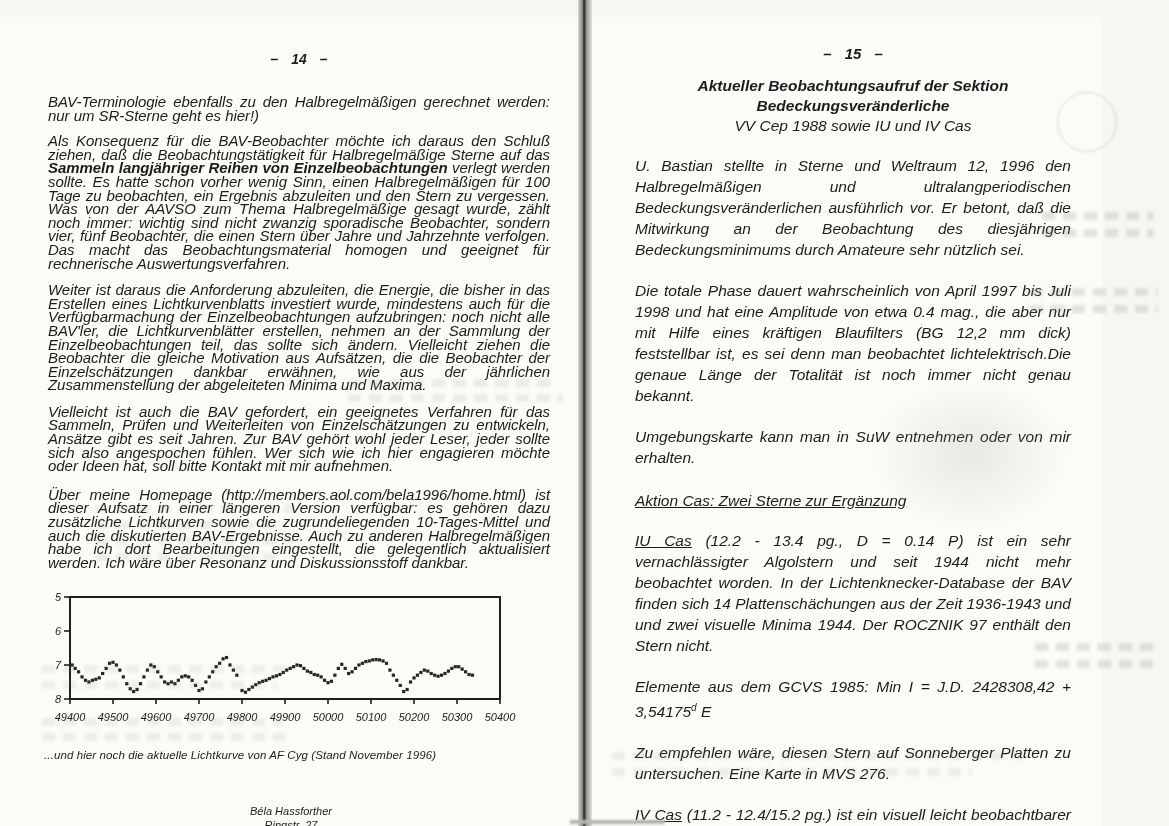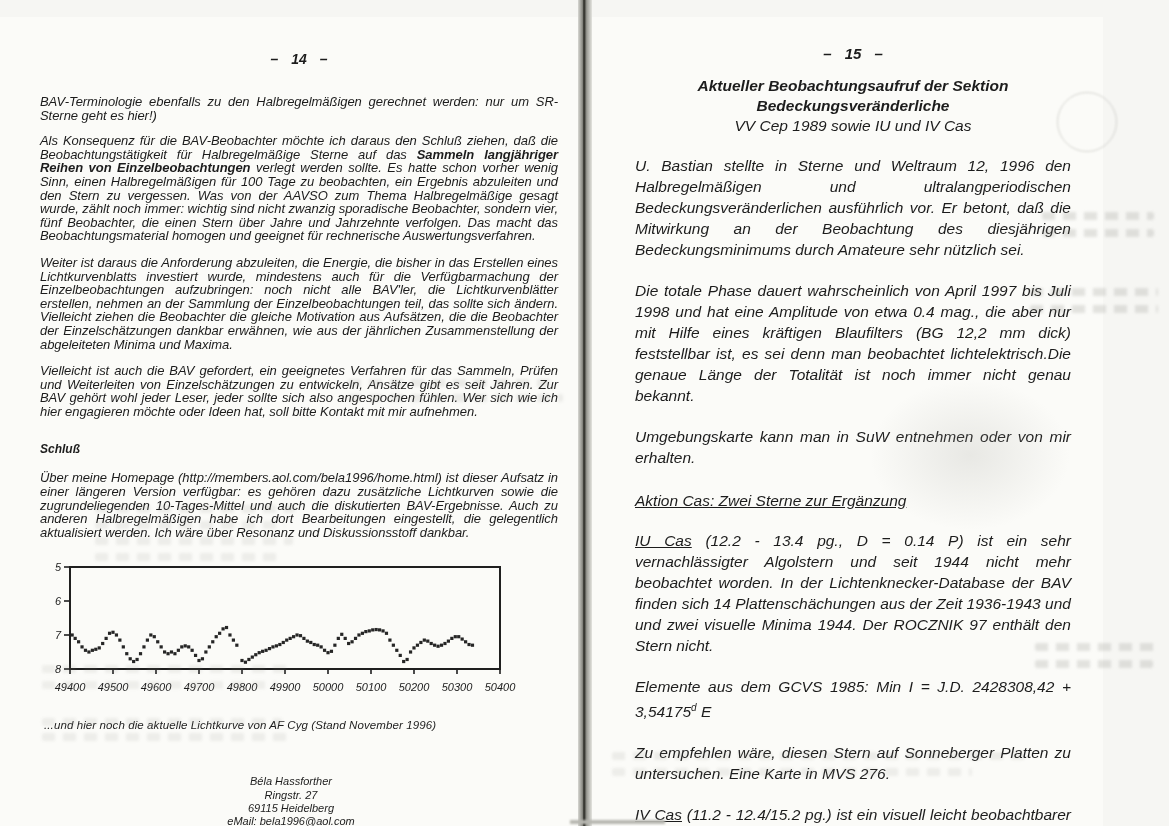--- a/index.html
+++ b/index.html
@@ -6,21 +6,21 @@
   #scan{position:relative;width:1169px;height:826px;background:#f6f6f3;overflow:hidden;
         font-family:"Liberation Sans", sans-serif;color:#1c1c1c;}
   
   .page{position:absolute;top:17px;height:826px;background:#fbfbf8;box-sizing:border-box;font-style:italic;}
   #page-left{left:0;width:578px;padding:34px 20px 0 40px;}
   #page-right{left:592px;width:511px;padding:28px 32px 0 43px;}
   #gutter{position:absolute;top:0;left:578px;width:14px;height:826px;
           background:linear-gradient(90deg,#d8d8d3 0%,#8e8e87 30%,#44443f 48%,#9a9a93 62%,#e4e4df 100%);}
   #gutter-line{position:absolute;top:0;left:583px;width:2px;height:826px;background:#2f2f2a;opacity:.65;}
   
-  #page-left p{margin:0;font-size:13px;line-height:13.6px;text-align:justify;letter-spacing:-0.05px;}
+  #page-left p{margin:8px;font-size:15px;line-height:13.6px;text-align:justify;letter-spacing:-0.05px;}
   .lp-header{margin:0;text-align:center;font-weight:bold;font-size:14px;word-spacing:9px;}
   .mt30{margin-top:28px!important;} .mt12{margin-top:12px!important;} .mt13{margin-top:13px!important;}
   .schluss-h{margin:24px 0 0 0;font-weight:bold;font-size:12px;}
   .mt16{margin-top:15px!important;}
   .bold-inline{font-weight:bold;}
   
   #chart-wrap{margin:16px 0 0 4px;width:486px;}
   #lightcurve{display:block;}
   #lightcurve text{font-family:"Liberation Sans",sans-serif;font-size:11px;fill:#1c1c1c;}
   .chart-caption{margin-top:4px;font-size:11.5px;letter-spacing:.1px;}
@@ -54,21 +54,20 @@
     <div class="lp-header">–  14  –</div>
 
     <p class="mt30">BAV-Terminologie ebenfalls zu den Halbregelmäßigen gerechnet werden: nur um SR-Sterne geht es hier!)</p>
 
     <p class="mt12"><span>Als Konsequenz für die BAV-Beobachter möchte ich daraus den Schluß ziehen, daß die Beobachtungstätigkeit für Halbregelmäßige Sterne auf das </span><span class="bold-inline">Sammeln langjähriger Reihen von Einzelbeobachtungen</span><span> verlegt werden sollte. Es hatte schon vorher wenig Sinn, einen Halbregelmäßigen für 100 Tage zu beobachten, ein Ergebnis abzuleiten und den Stern zu vergessen. Was von der AAVSO zum Thema Halbregelmäßige gesagt wurde, zählt noch immer: wichtig sind nicht zwanzig sporadische Beobachter, sondern vier, fünf Beobachter, die einen Stern über Jahre und Jahrzehnte verfolgen. Das macht das Beobachtungsmaterial homogen und geeignet für rechnerische Auswertungsverfahren.</span></p>
 
     <p class="mt13">Weiter ist daraus die Anforderung abzuleiten, die Energie, die bisher in das Erstellen eines Lichtkurvenblatts investiert wurde, mindestens auch für die Verfügbarmachung der Einzelbeobachtungen aufzubringen: noch nicht alle BAV'ler, die Lichtkurvenblätter erstellen, nehmen an der Sammlung der Einzelbeobachtungen teil, das sollte sich ändern. Vielleicht ziehen die Beobachter die gleiche Motivation aus Aufsätzen, die die Beobachter der Einzelschätzungen dankbar erwähnen, wie aus der jährlichen Zusammenstellung der abgeleiteten Minima und Maxima.</p>
 
     <p class="mt13">Vielleicht ist auch die BAV gefordert, ein geeignetes Verfahren für das Sammeln, Prüfen und Weiterleiten von Einzelschätzungen zu entwickeln, Ansätze gibt es seit Jahren. Zur BAV gehört wohl jeder Leser, jeder sollte sich also angespochen fühlen. Wer sich wie ich hier engagieren möchte oder Ideen hat, soll bitte Kontakt mit mir aufnehmen.</p>
 
-    <div class="schluss-h">Schluß</div>
 
     <p class="mt16">Über meine Homepage (http://members.aol.com/bela1996/home.html) ist dieser Aufsatz in einer längeren Version verfügbar: es gehören dazu zusätzliche Lichtkurven sowie die zugrundeliegenden 10-Tages-Mittel und auch die diskutierten BAV-Ergebnisse. Auch zu anderen Halbregelmäßigen habe ich dort Bearbeitungen eingestellt, die gelegentlich aktualisiert werden. Ich wäre über Resonanz und Diskussionsstoff dankbar.</p>
 
     <div id="chart-wrap">
       <svg id="lightcurve" width="486" height="160" viewBox="0 0 486 160">
           <rect x="26" y="12" width="430" height="102" fill="none" stroke="#1f1f1f" stroke-width="2"></rect>
           <line x1="20" y1="12" x2="26" y2="12" stroke="#1f1f1f" stroke-width="1.6"></line>
           <text x="17" y="16" text-anchor="end">5</text>
           <line x1="20" y1="46" x2="26" y2="46" stroke="#1f1f1f" stroke-width="1.6"></line>
           <text x="17" y="50" text-anchor="end">6</text>
@@ -227,21 +226,21 @@
     </div>
   </div>
 
   <div id="gutter"></div>
   <div id="gutter-line"></div>
 
   <div id="page-right" class="page">
     <div class="rp-header">–  15  –</div>
 
     <div class="rp-title">Aktueller Beobachtungsaufruf der Sektion Bedeckungsveränderliche</div>
-    <div class="rp-subtitle">VV Cep 1989 sowie IU und IV Cas</div>
+    <div class="rp-subtitle">VV Cep 1988 sowie IU und IV Cas</div>
 
 
     <p class="mtp">U. Bastian stellte in Sterne und Weltraum 12, 1996 den Halbregelmäßigen und ultralangperiodischen Bedeckungsveränderlichen ausführlich vor. Er betont, daß die Mitwirkung an der Beobachtung des diesjährigen Bedeckungsminimums durch Amateure sehr nützlich sei.</p>
 
     <p class="mtp">Die totale Phase dauert wahrscheinlich von April 1997 bis Juli 1998 und hat eine Amplitude von etwa 0.4 mag., die aber nur mit Hilfe eines kräftigen Blaufilters (BG 12,2 mm dick) feststellbar ist, es sei denn man beobachtet lichtelektrisch.Die genaue Länge der Totalität ist noch immer nicht genau bekannt.</p>
 
     <p class="mtp">Umgebungskarte kann man in SuW entnehmen oder von mir erhalten.</p>
 
     <div class="sec-h"><span class="uh">Aktion Cas: Zwei Sterne zur Ergänzung</span></div>
 

